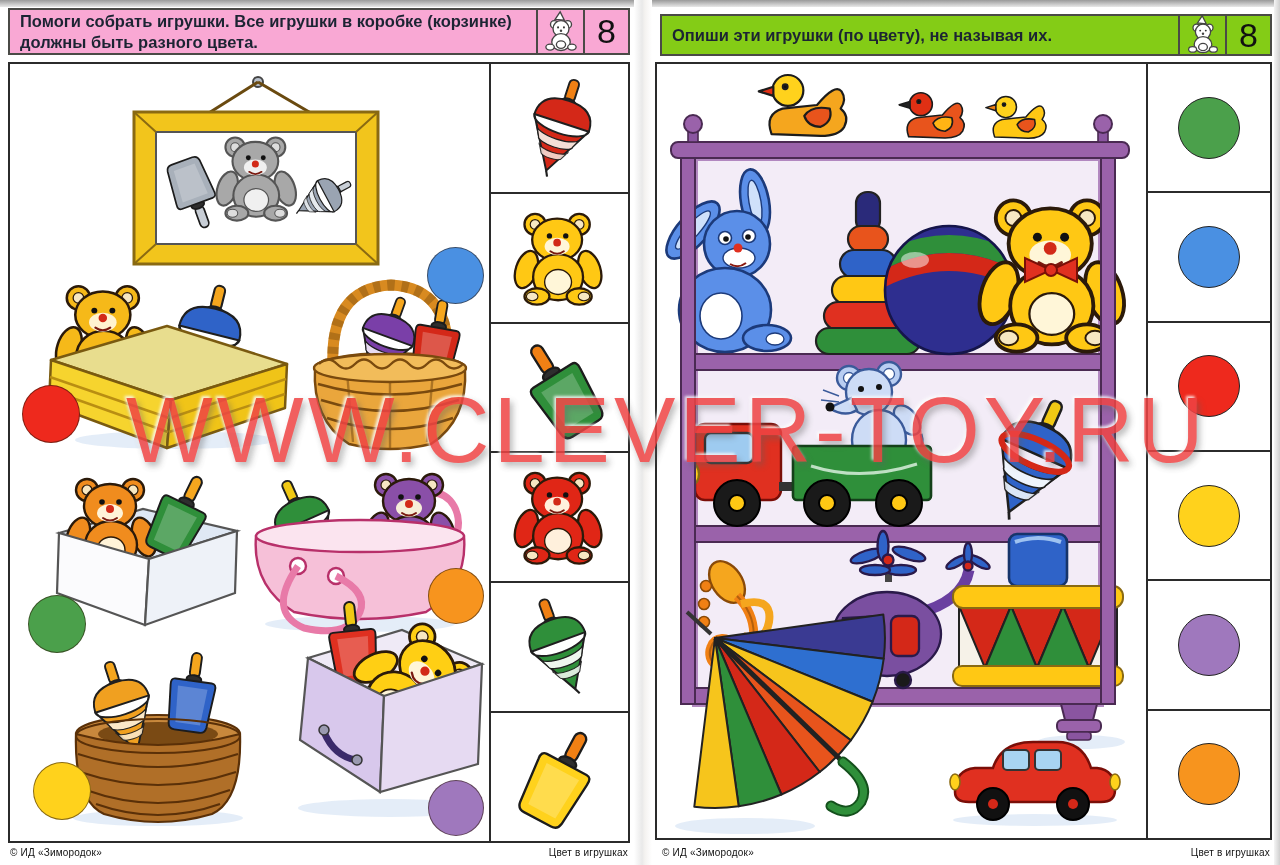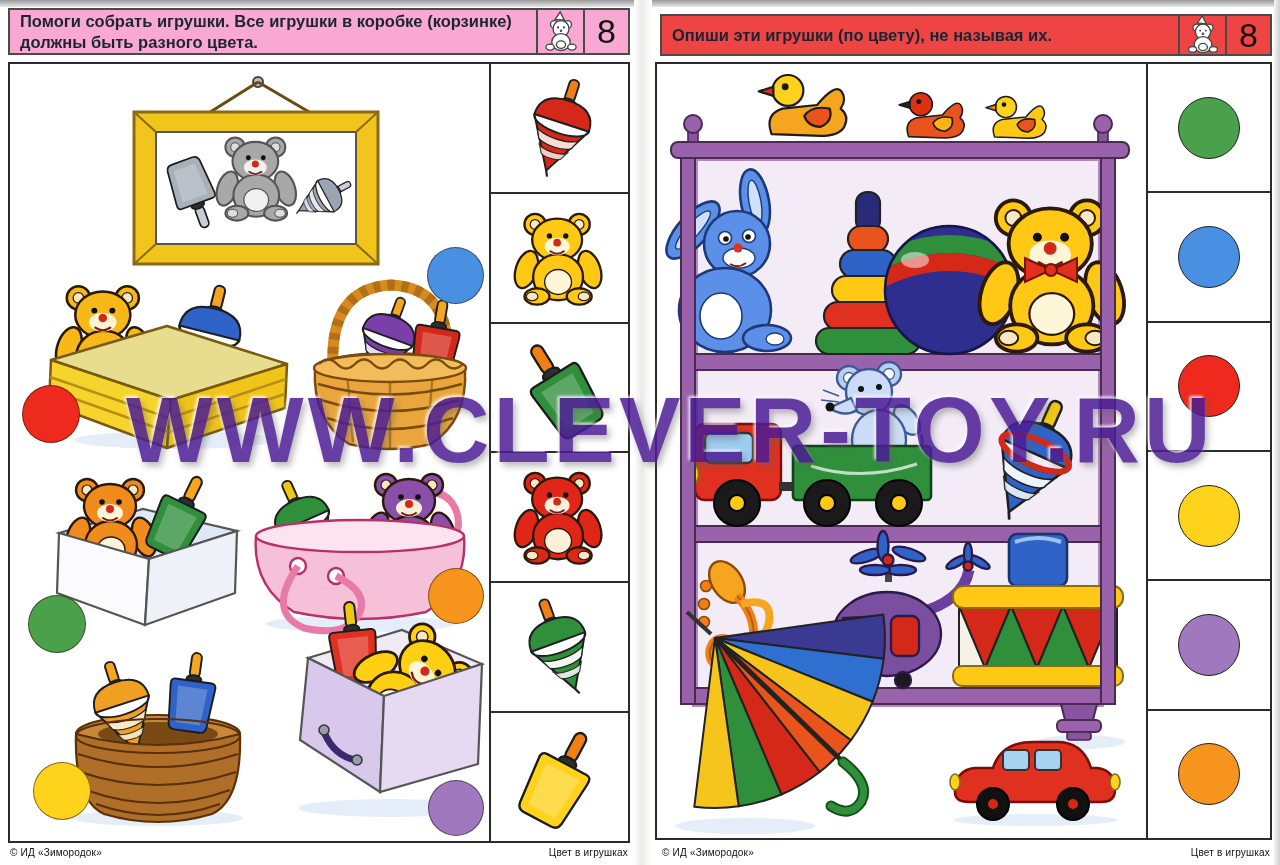--- a/index.html
+++ b/index.html
@@ -9,32 +9,32 @@
 .abs{position:absolute}
 .scan-top{position:absolute;left:0;top:0;width:1280px;height:7px;background:linear-gradient(#9a9a9a,#e8e8e8)}
 .scan-right{position:absolute;right:0;top:0;width:6px;height:865px;background:linear-gradient(90deg,#f5f5f5,#cfcfcf)}
 .gutter{position:absolute;left:634px;top:0;width:18px;height:865px;background:linear-gradient(90deg,#fff,#e9e9e9 45%,#f4f2f0 60%,#fff)}
 
 .taskbar{position:absolute;display:flex;align-items:stretch;border:2px solid #4a4a46}
 .taskbar .task-text{flex:1;display:flex;align-items:center;padding:3px 10px;font-weight:bold;font-size:16.5px;line-height:1.25;color:#1c2433}
 .badge{width:47px;display:flex;align-items:center;justify-content:center;border-left:2px solid #4a4a46}
 .badge.num{width:45px;font-size:34px;font-weight:500;color:#111}
 .tb-green{background:#f9a8d4}
-.tb-pink{background:#ef4444}
+.tb-pink{background:#84cc16}
 
 .frame{position:absolute;border:2px solid #2b2b2b;background:#fff}
 .colcells{position:absolute;top:0;bottom:0;right:0;border-left:2px solid #2b2b2b;display:flex;flex-direction:column;background:#fff}
 .colcells .cell{flex:1;border-bottom:2px solid #2b2b2b;display:flex;align-items:center;justify-content:center;position:relative}
 .colcells .cell:last-child{border-bottom:none}
 .dot{position:absolute;border-radius:50%;border:1.5px solid rgba(40,20,5,.55)}
 .circle{width:62px;height:62px;border-radius:50%;border:1.5px solid #222}
 
 .footer-text{position:absolute;font-size:10px;color:#111;letter-spacing:.2px}
 
-.watermark{position:absolute;left:126px;top:378px;font-size:92px;font-weight:700;letter-spacing:4px;white-space:nowrap;color:#4c1d95;opacity:.85;text-shadow:3px 4px 6px rgba(95,95,95,.5),-2px -2px 3px #fff;z-index:60;pointer-events:none}
+.watermark{position:absolute;left:126px;top:378px;font-size:92px;font-weight:400;letter-spacing:4px;white-space:nowrap;color:#ef4444;opacity:.85;text-shadow:3px 4px 6px rgba(95,95,95,.5),-2px -2px 3px #fff;z-index:60;pointer-events:none}
 </style>
 </head>
 <body>
 
 <svg width="0" height="0" style="position:absolute" aria-hidden="true">
 <defs>
 <symbol id="sym-bear" viewBox="0 0 100 100">
   <g stroke="var(--ln,#2b1a0a)" stroke-width="2.4" stroke-linejoin="round">
     <circle cx="24" cy="15" r="11" fill="var(--fur,#f6b919)"></circle>
     <circle cx="24" cy="15" r="5" fill="var(--inner,#f7e7c2)" stroke-width="1.2"></circle>

